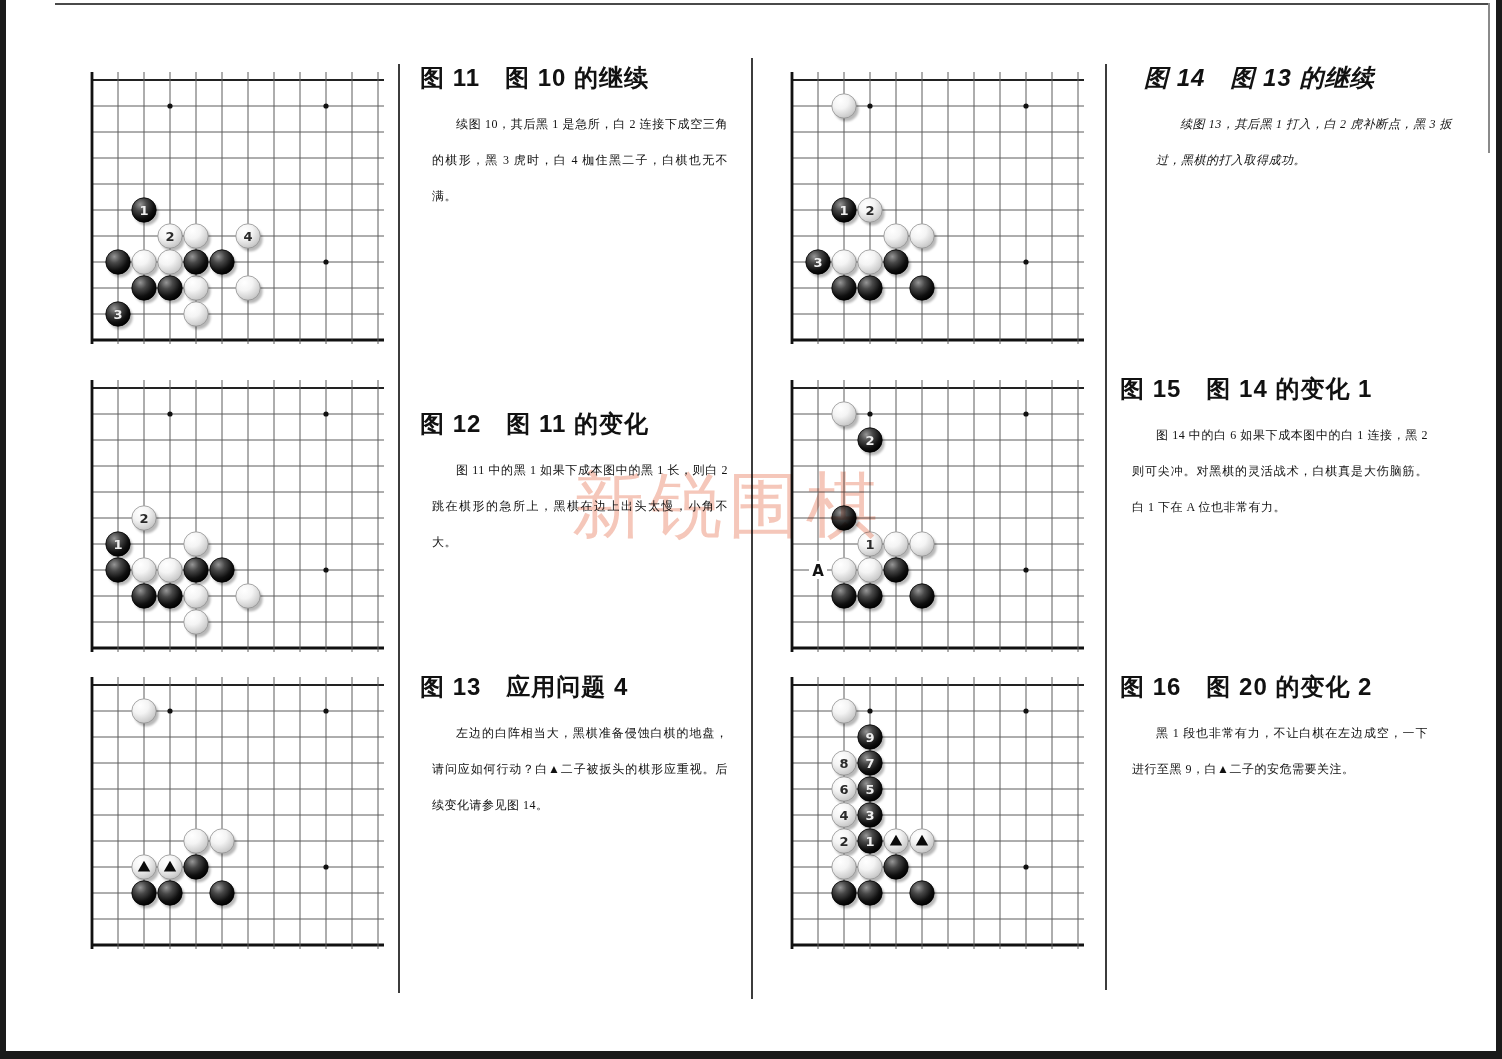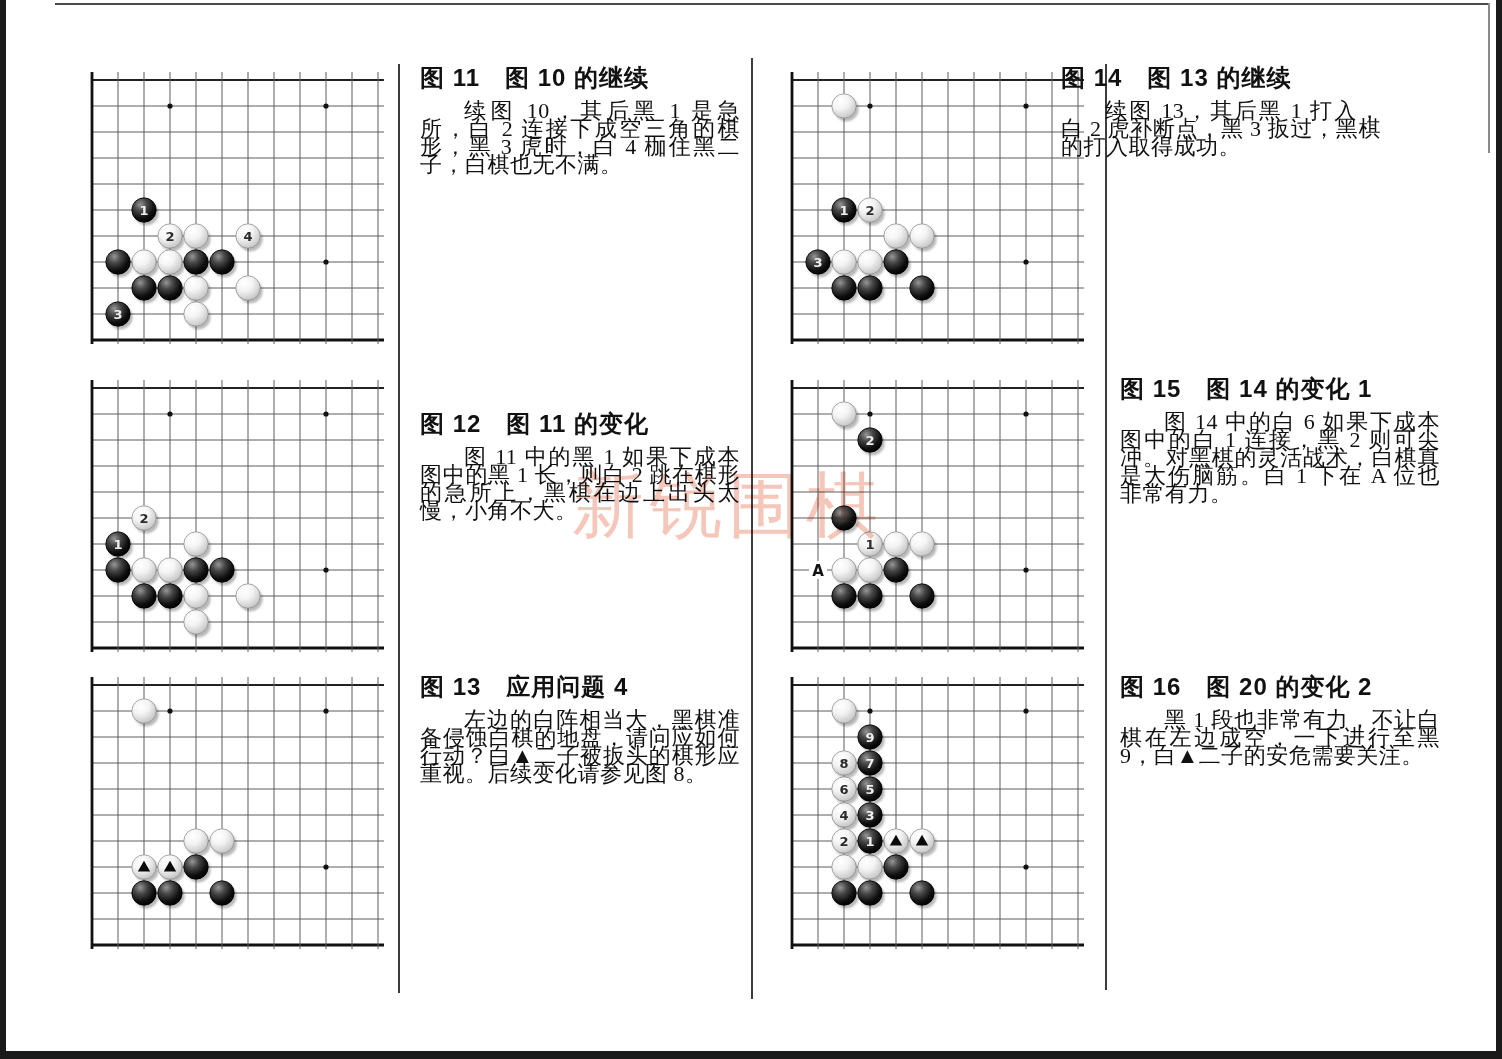--- a/index.html
+++ b/index.html
@@ -23,30 +23,30 @@
   #board-1{left:88px;top:378px;}
   #board-2{left:88px;top:675px;}
   #board-3{left:788px;top:70px;}
   #board-4{left:788px;top:378px;}
   #board-5{left:788px;top:675px;}
 
   .text-slot{position:absolute;width:320px;}
   #text-0{left:420px;top:62px;}
   #text-1{left:420px;top:408px;}
   #text-2{left:420px;top:671px;}
-  #text-3{left:1061px;top:62px;}
+  #text-3{left:1144px;top:62px;font-style:italic;}
   #text-4{left:1120px;top:373px;}
   #text-5{left:1120px;top:671px;}
 
   .fig-heading{
     font-size:24px;font-weight:bold;margin:0 0 8px 0;letter-spacing:1px;
     font-family:"Liberation Sans","DejaVu Sans",sans-serif;
   }
   .fig-body{
-    font-size:22px;line-height:18px;margin:0;text-indent:2em;text-align:justify;
+    font-size:12px;line-height:36px;margin:12px;text-indent:2em;text-align:justify;
     letter-spacing:0.5px;
     font-family:"Liberation Serif","DejaVu Serif",serif;
   }
 
   .watermark{
     position:absolute;left:572px;top:458px;z-index:9;pointer-events:none;
     font-size:72px;letter-spacing:6px;white-space:nowrap;
     color:#e8relief;
     color:#ea8a6e;opacity:0.48;mix-blend-mode:multiply;
     font-family:"Liberation Serif","DejaVu Serif",serif;
@@ -441,21 +441,21 @@
 <div class="text-slot" id="text-0">
   <h3 class="fig-heading">图 11　图 10 的继续</h3>
   <p class="fig-body">续图 10，其后黑 1 是急所，白 2 连接下成空三角的棋形，黑 3 虎时，白 4 枷住黑二子，白棋也无不满。</p>
 </div>
 <div class="text-slot" id="text-1">
   <h3 class="fig-heading">图 12　图 11 的变化</h3>
   <p class="fig-body">图 11 中的黑 1 如果下成本图中的黑 1 长，则白 2 跳在棋形的急所上，黑棋在边上出头太慢，小角不大。</p>
 </div>
 <div class="text-slot" id="text-2">
   <h3 class="fig-heading">图 13　应用问题 4</h3>
-  <p class="fig-body">左边的白阵相当大，黑棋准备侵蚀白棋的地盘，请问应如何行动？白▲二子被扳头的棋形应重视。后续变化请参见图 8。</p>
+  <p class="fig-body">左边的白阵相当大，黑棋准备侵蚀白棋的地盘，请问应如何行动？白▲二子被扳头的棋形应重视。后续变化请参见图 14。</p>
 </div>
 <div class="text-slot" id="text-3">
   <h3 class="fig-heading">图 14　图 13 的继续</h3>
   <p class="fig-body">续图 13，其后黑 1 打入，白 2 虎补断点，黑 3 扳过，黑棋的打入取得成功。</p>
 </div>
 <div class="text-slot" id="text-4">
   <h3 class="fig-heading">图 15　图 14 的变化 1</h3>
   <p class="fig-body">图 14 中的白 6 如果下成本图中的白 1 连接，黑 2 则可尖冲。对黑棋的灵活战术，白棋真是大伤脑筋。白 1 下在 A 位也非常有力。</p>
 </div>
 <div class="text-slot" id="text-5">

